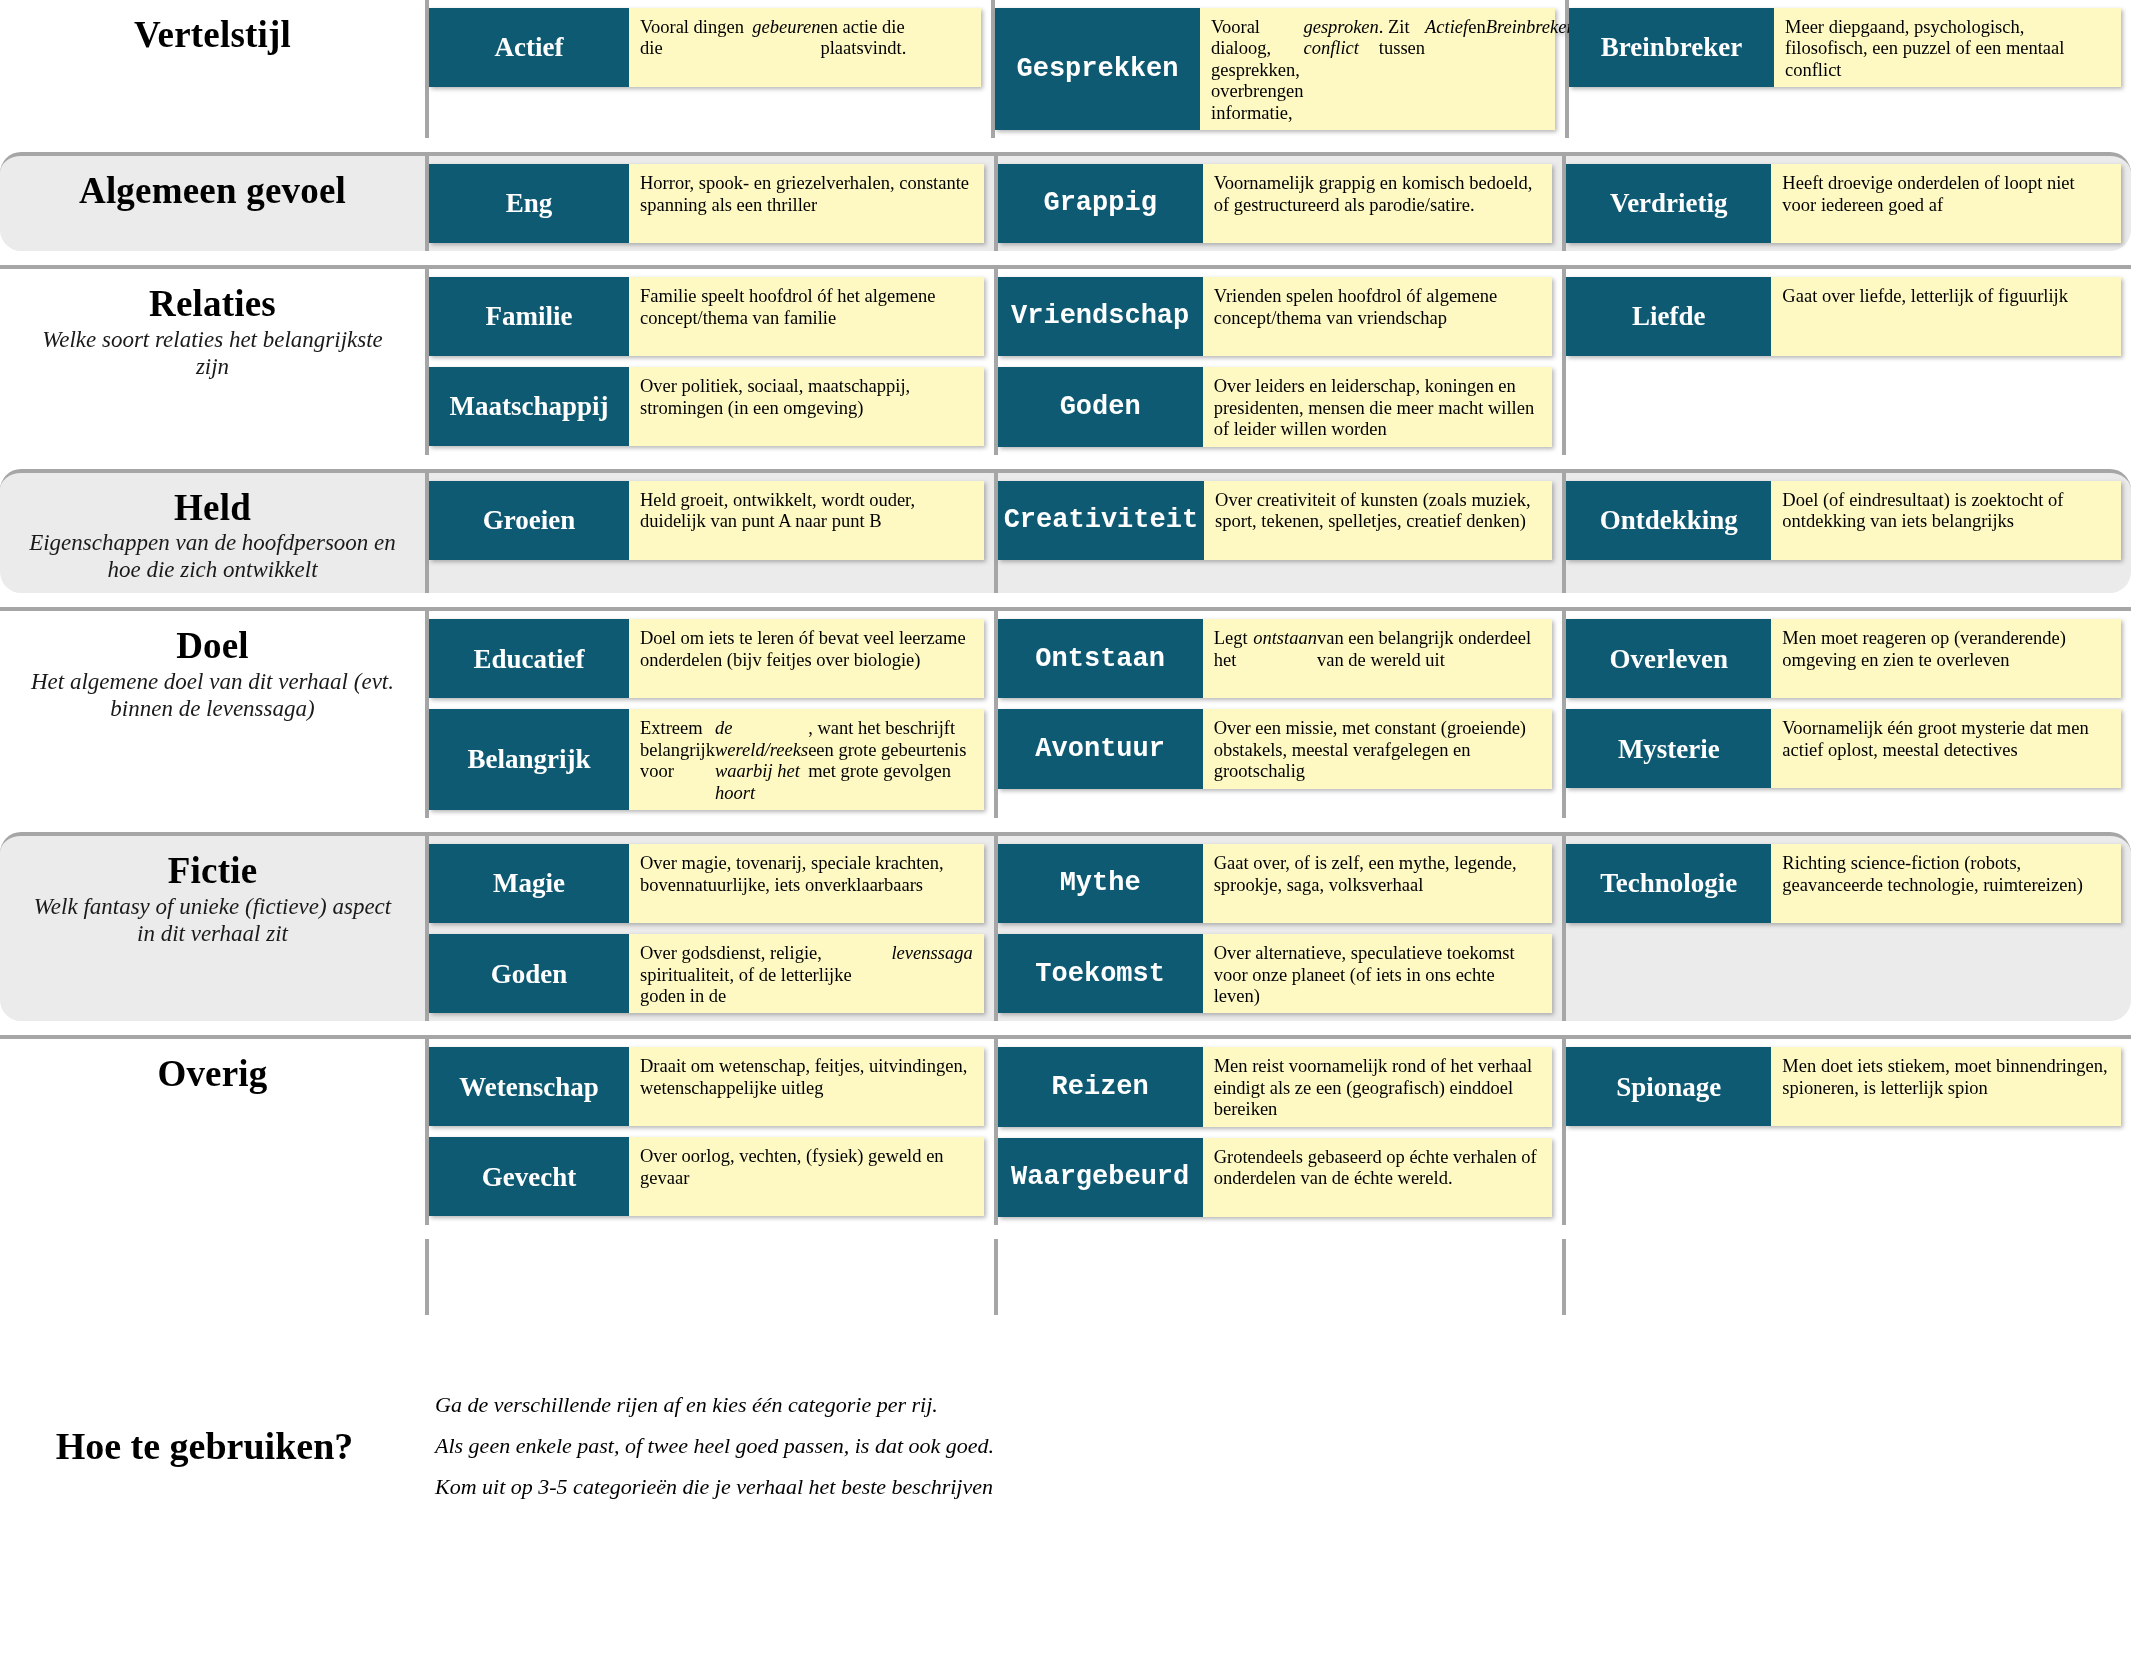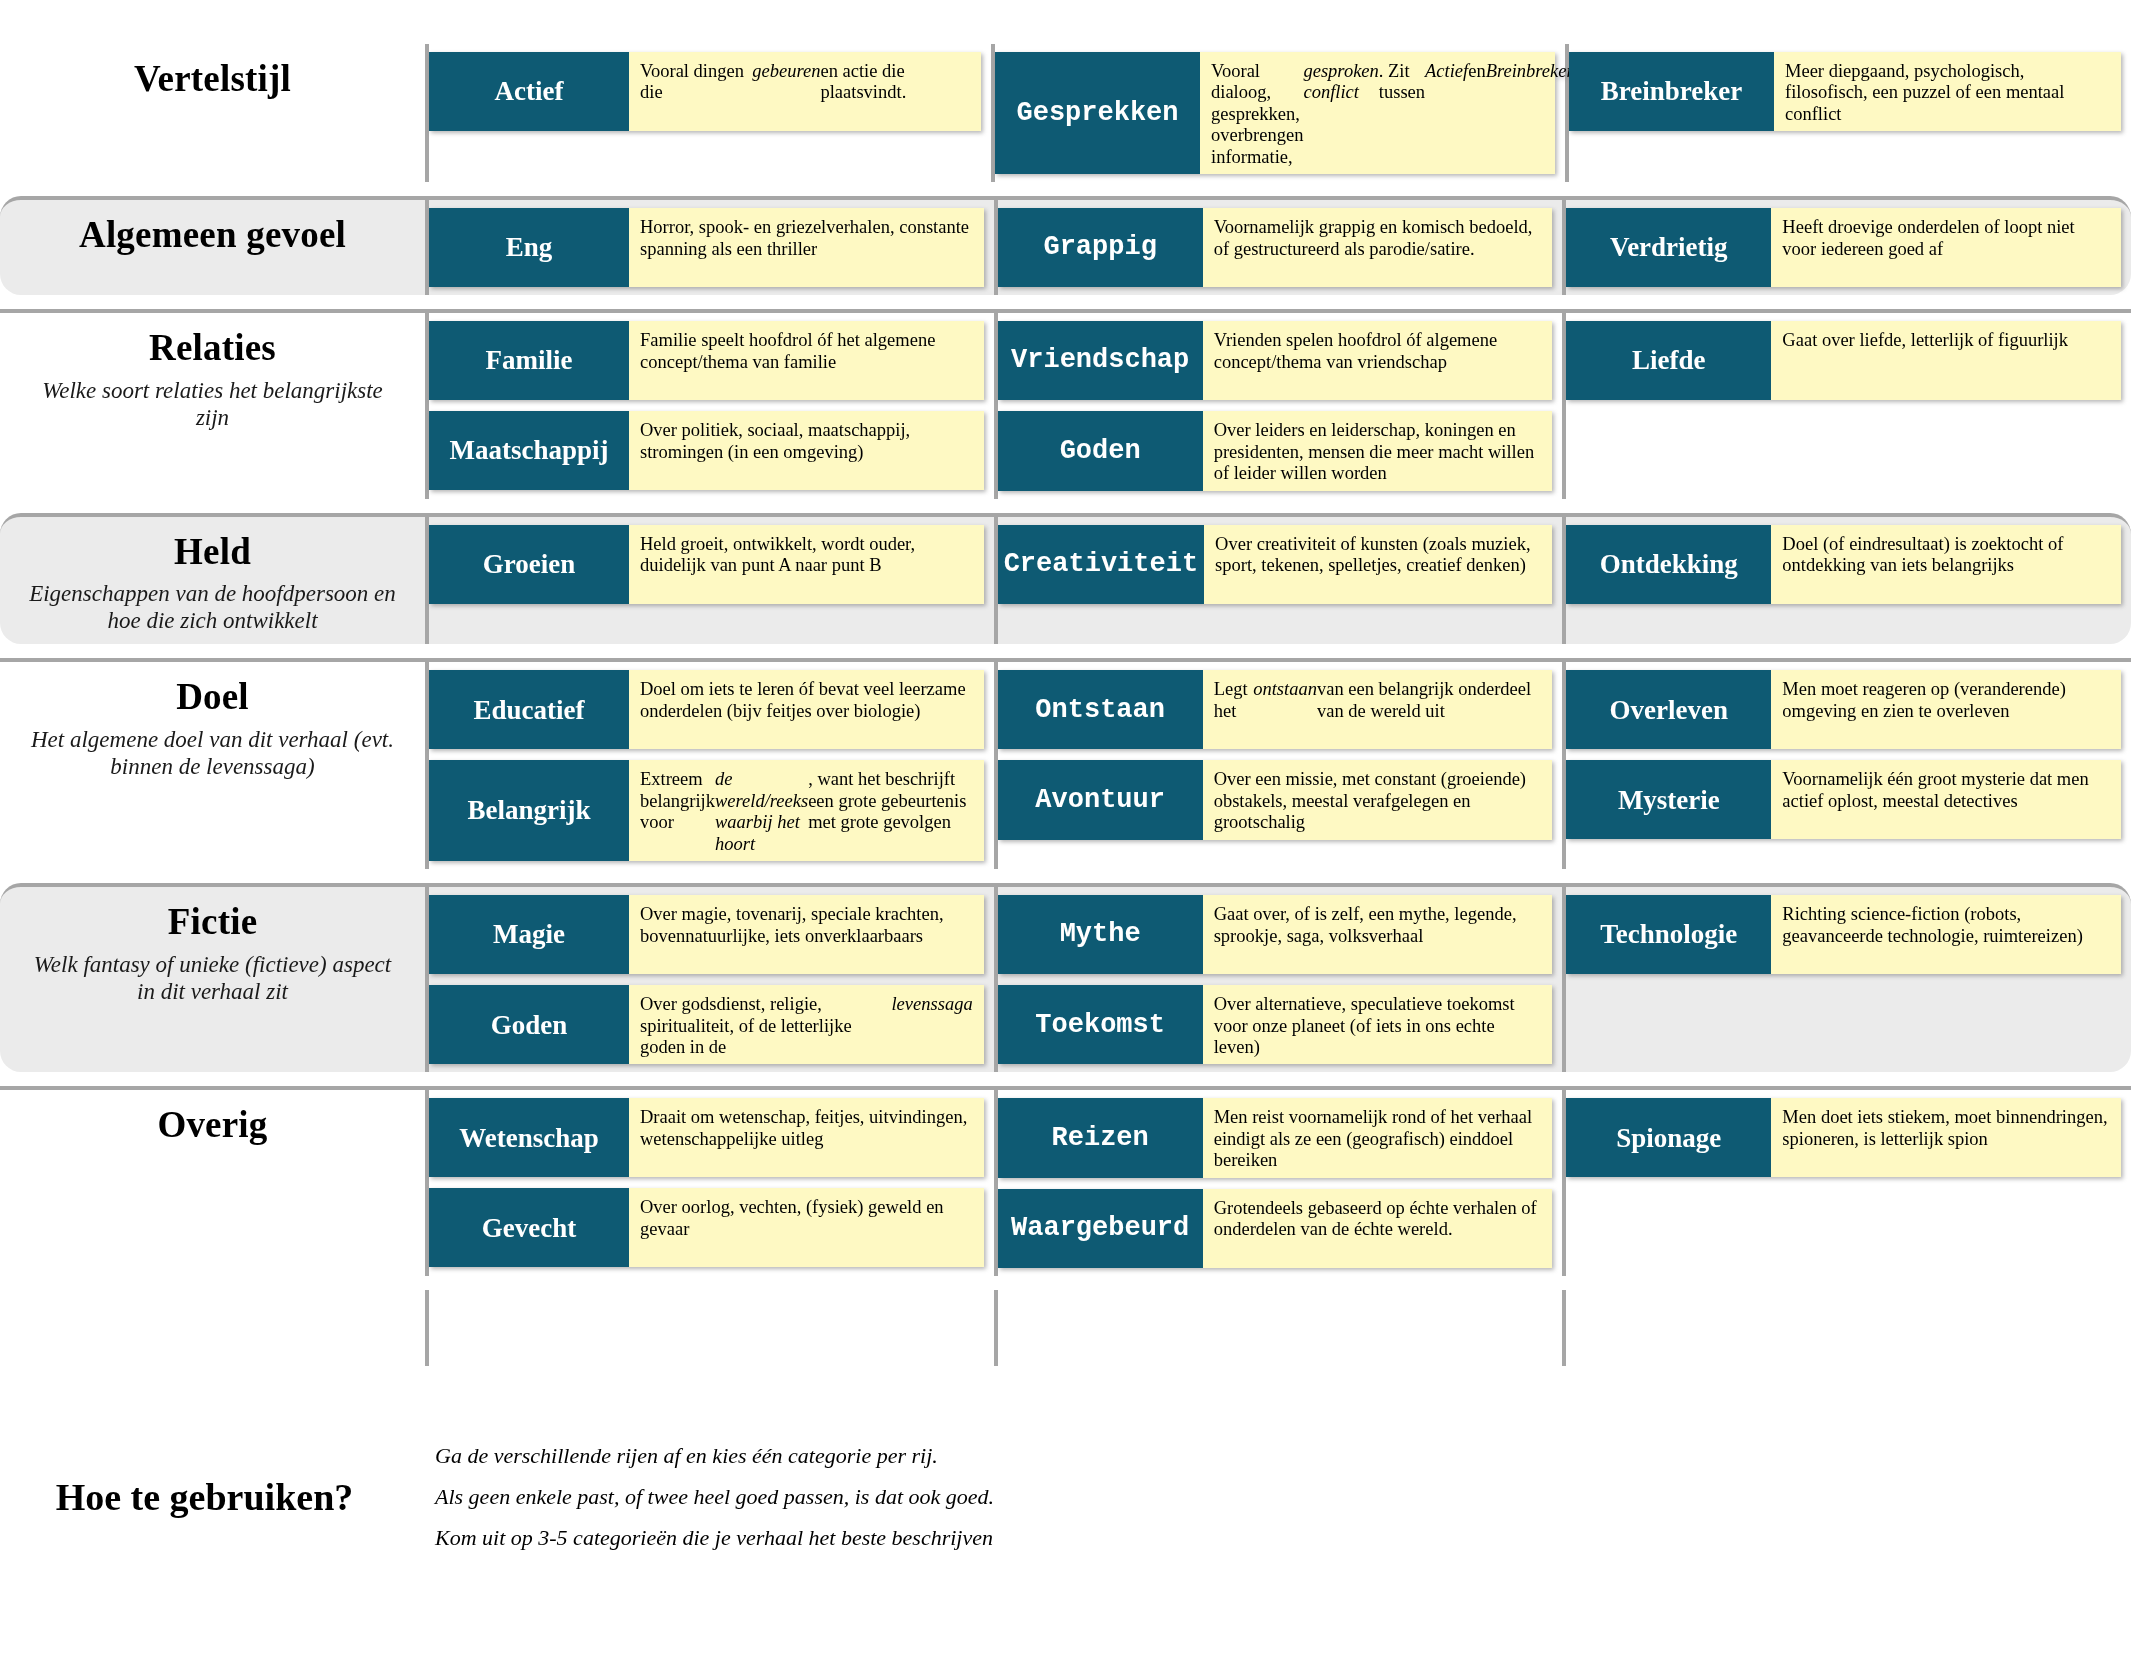--- a/index.html
+++ b/index.html
@@ -24,21 +24,21 @@
 
   .row {
     position: relative;
     display: flex;
     align-items: stretch;
     border-top: 4px solid #a6a6a6;
     box-sizing: border-box;
   }
   .row.band-gray { background: #ebebeb; border-radius: 21px; }
   .row.band-white { background: #ffffff; }
-  .row.no-top-rule { border-top: 0; margin-top: 44px; }
+  .row.no-top-rule { border-top: 0; }
 
   
   .row-gap {
     height: 14px;
     background: #ffffff;
   }
 
   .row-label {
     width: 425px;
     flex: 0 0 425px;
@@ -56,21 +56,21 @@
     line-height: 1.12;
     letter-spacing: .2px;
     color: #000;
     white-space: nowrap;
   }
   .row-label .subtitle {
     font-size: 23px;
     font-style: italic;
     line-height: 1.18;
     color: #1a1a1a;
-    margin-top: 8px;
+    margin-top: 1px;
     max-width: 400px;
   }
 
   .cols {
     flex: 1 1 auto;
     display: flex;
     align-items: stretch;
   }
 
   .col {

